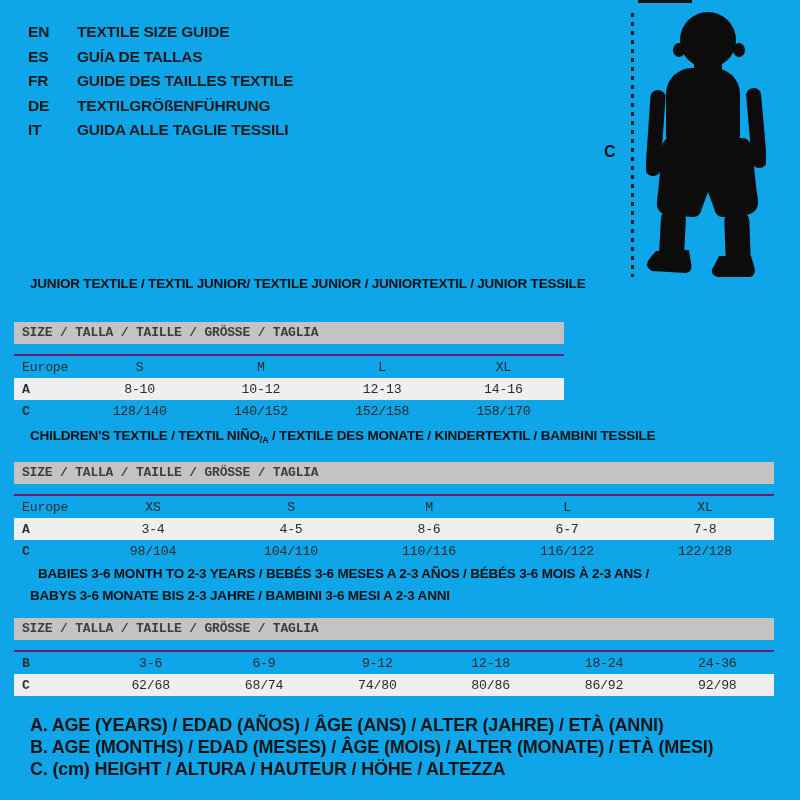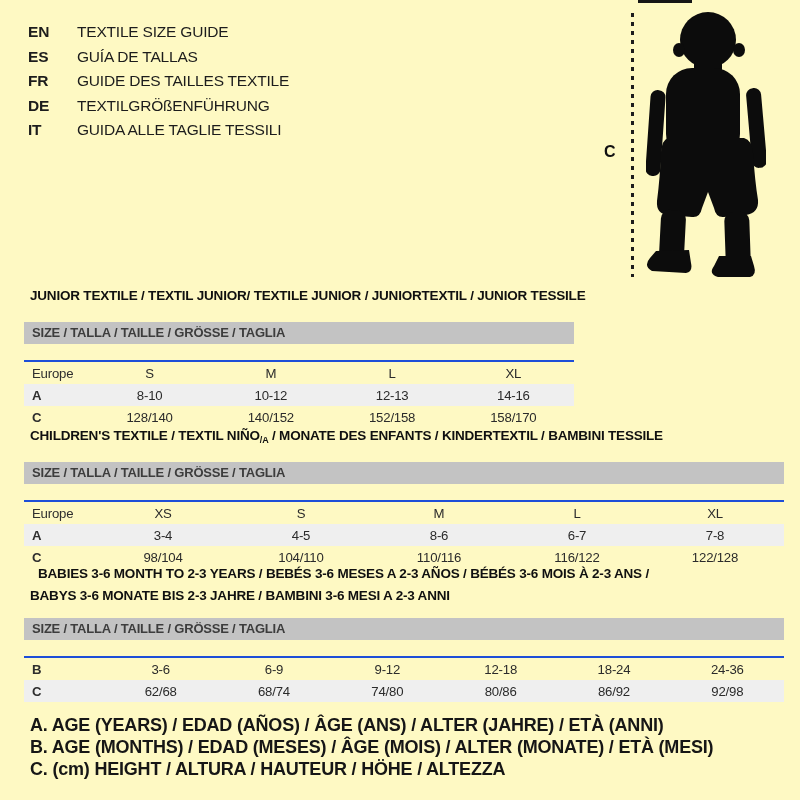--- a/index.html
+++ b/index.html
@@ -1,41 +1,41 @@
 <!DOCTYPE html>
 <html><head>
 <meta charset="utf-8">
 <style>
   html,body{margin:0;padding:0;background:#fff;}
   .page{
-    position:relative;width:800px;height:800px;background:#fef9c3;overflow:hidden;
+    position:relative;width:800px;height:800px;background:#0ea5e9;overflow:hidden;
     font-family:"Liberation Sans", sans-serif;color:#1b1b1b;letter-spacing:-0.2px;
   }
   
   .lang-block{position:absolute;left:28px;top:20px;}
   .lang-row{display:flex;height:24.5px;align-items:center;}
   .lang-code{width:49px;font-weight:700;font-size:15.5px;color:#1c1c1c;}
-  .lang-label{font-weight:400;font-size:15.5px;color:#1c1c1c;white-space:nowrap;}
+  .lang-label{font-weight:700;font-size:15.5px;color:#1c1c1c;white-space:nowrap;}
   
   .artifact-mark{position:absolute;left:638px;top:0;width:54px;height:3px;background:#151515;}
   .measure-line{
     position:absolute;left:631px;top:13px;width:3px;height:264px;
     background:repeating-linear-gradient(to bottom,#1d1d1d 0 4px,transparent 4px 9px);
   }
   .measure-label{position:absolute;left:604px;top:143px;font-weight:700;font-size:16px;color:#111;}
   .silhouette{position:absolute;left:646px;top:10px;width:120px;height:270px;}
   
   .section-title{position:absolute;left:30px;font-weight:700;font-size:13.5px;color:#101010;white-space:nowrap;}
   .sub-a{font-size:9px;vertical-align:-3px;font-weight:700;}
-  .size-table{position:absolute;left:24px;}
+  .size-table{position:absolute;left:14px;font-family:Liberation Mono, monospace;}
   .size-bar{
     height:22px;line-height:22px;background:#c3c3c3;padding-left:8px;
     font-weight:700;font-size:13px;color:#3d3d3d;
   }
-  .rows{border-top:2px solid #1d4ed8;margin-top:16px;}
+  .rows{border-top:2px solid #701a75;margin-top:10px;}
   .trow{display:flex;height:22px;align-items:center;font-size:13.2px;}
   .trow.alt{background:#efefef;}
   .tlabel{padding-left:8px;color:#2e2e2e;font-weight:400;}
   .tlabel.bold{font-weight:700;}
   .tval{flex:1;text-align:center;color:#2b2b2b;font-weight:400;}
   .w-junior .tlabel{width:57px;}
   .w-children .tlabel{width:62px;}
   .w-babies .tlabel{width:72px;}
   
   .footnotes{position:absolute;left:30px;top:714px;}
@@ -82,21 +82,21 @@
       <rect x="2" y="80" width="15" height="86" rx="7" transform="rotate(4 9 123)"></rect>
       <rect x="103" y="78" width="15" height="80" rx="7" transform="rotate(-5 110 118)"></rect>
       <path d="M22 128 L98 128 Q106 130 107 143 Q109 172 112 190 Q113 203 100 205 L78 207 Q70 208 68 198 L62 182 L56 198 Q54 208 46 207 L22 205 Q10 204 11 191 Q14 168 15 142 Q16 130 22 128 Z"></path>
       <rect x="14" y="200" width="25" height="52" rx="9" transform="rotate(3 26 226)"></rect>
       <rect x="79" y="202" width="25" height="56" rx="9" transform="rotate(-2 91 230)"></rect>
       <path d="M4 248 Q-3 256 6 261 L40 263 Q47 262 45 253 L43 240 L10 241 Z"></path>
       <path d="M68 256 Q62 264 72 267 L104 267 Q111 265 108 256 L105 246 L73 246 Z"></path>
     </g>
   </svg>
 
-  <div class="section-title" style="top:288px;">JUNIOR TEXTILE / TEXTIL JUNIOR/ TEXTILE JUNIOR / JUNIORTEXTIL / JUNIOR TESSILE</div>
+  <div class="section-title" style="top:276px;">JUNIOR TEXTILE / TEXTIL JUNIOR/ TEXTILE JUNIOR / JUNIORTEXTIL / JUNIOR TESSILE</div>
   <div class="size-table w-junior" style="top:322px;width:550px;">
     <div class="size-bar">SIZE / TALLA / TAILLE / GRÖSSE / TAGLIA</div>
     <div class="rows">
       <div class="trow">
         <span class="tlabel">Europe</span>
         <span class="tval">S</span>
         <span class="tval">M</span>
         <span class="tval">L</span>
         <span class="tval">XL</span>
       </div>
@@ -110,21 +110,21 @@
       <div class="trow">
         <span class="tlabel bold">C</span>
         <span class="tval">128/140</span>
         <span class="tval">140/152</span>
         <span class="tval">152/158</span>
         <span class="tval">158/170</span>
       </div>
     </div>
   </div>
 
-  <div class="section-title" style="top:428px;"><span>CHILDREN'S TEXTILE / TEXTIL NIÑO</span><span class="sub-a">/A</span><span> / MONATE DES ENFANTS / KINDERTEXTIL / BAMBINI TESSILE</span></div>
+  <div class="section-title" style="top:428px;"><span>CHILDREN'S TEXTILE / TEXTIL NIÑO</span><span class="sub-a">/A</span><span> / TEXTILE DES MONATE / KINDERTEXTIL / BAMBINI TESSILE</span></div>
   <div class="size-table w-children" style="top:462px;width:760px;">
     <div class="size-bar">SIZE / TALLA / TAILLE / GRÖSSE / TAGLIA</div>
     <div class="rows">
       <div class="trow">
         <span class="tlabel">Europe</span>
         <span class="tval">XS</span>
         <span class="tval">S</span>
         <span class="tval">M</span>
         <span class="tval">L</span>
         <span class="tval">XL</span>

